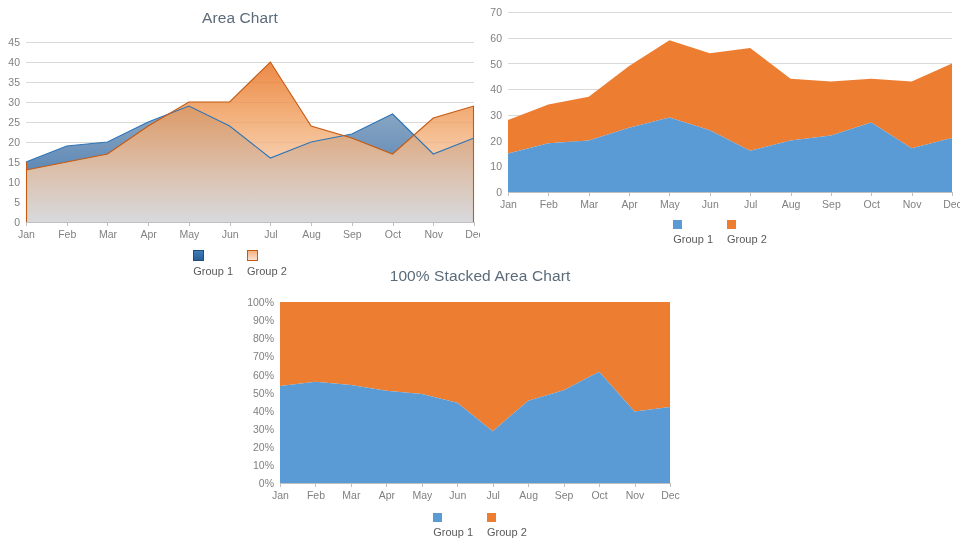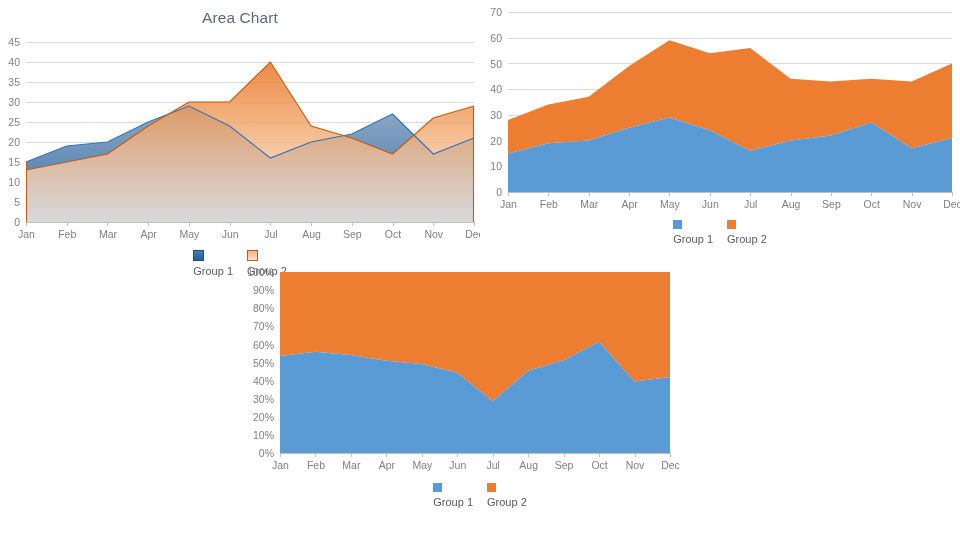--- a/index.html
+++ b/index.html
@@ -198,20 +198,21 @@
         <span>Group 1</span>
       </div>
       <div class="legend-item">
         <span class="swatch sw-flat-orange"></span>
         <span>Group 2</span>
       </div>
     </div>
 </div>
 
 <div class="chart-panel" id="panel-pct">
+  <div class="chart-title">100% Stacked Area Chart</div>
   <div class="plot-wrap">
     <svg class="svg-plot" id="svg-pct" width="500" height="225" viewBox="0 0 500 225">
         <defs></defs>
         <text x="44" y="199.1" text-anchor="end" class="tick-label">0%</text>
         <text x="44" y="181" text-anchor="end" class="tick-label">10%</text>
         <text x="44" y="162.9" text-anchor="end" class="tick-label">20%</text>
         <text x="44" y="144.79999999999998" text-anchor="end" class="tick-label">30%</text>
         <text x="44" y="126.69999999999999" text-anchor="end" class="tick-label">40%</text>
         <text x="44" y="108.6" text-anchor="end" class="tick-label">50%</text>
         <text x="44" y="90.5" text-anchor="end" class="tick-label">60%</text>

